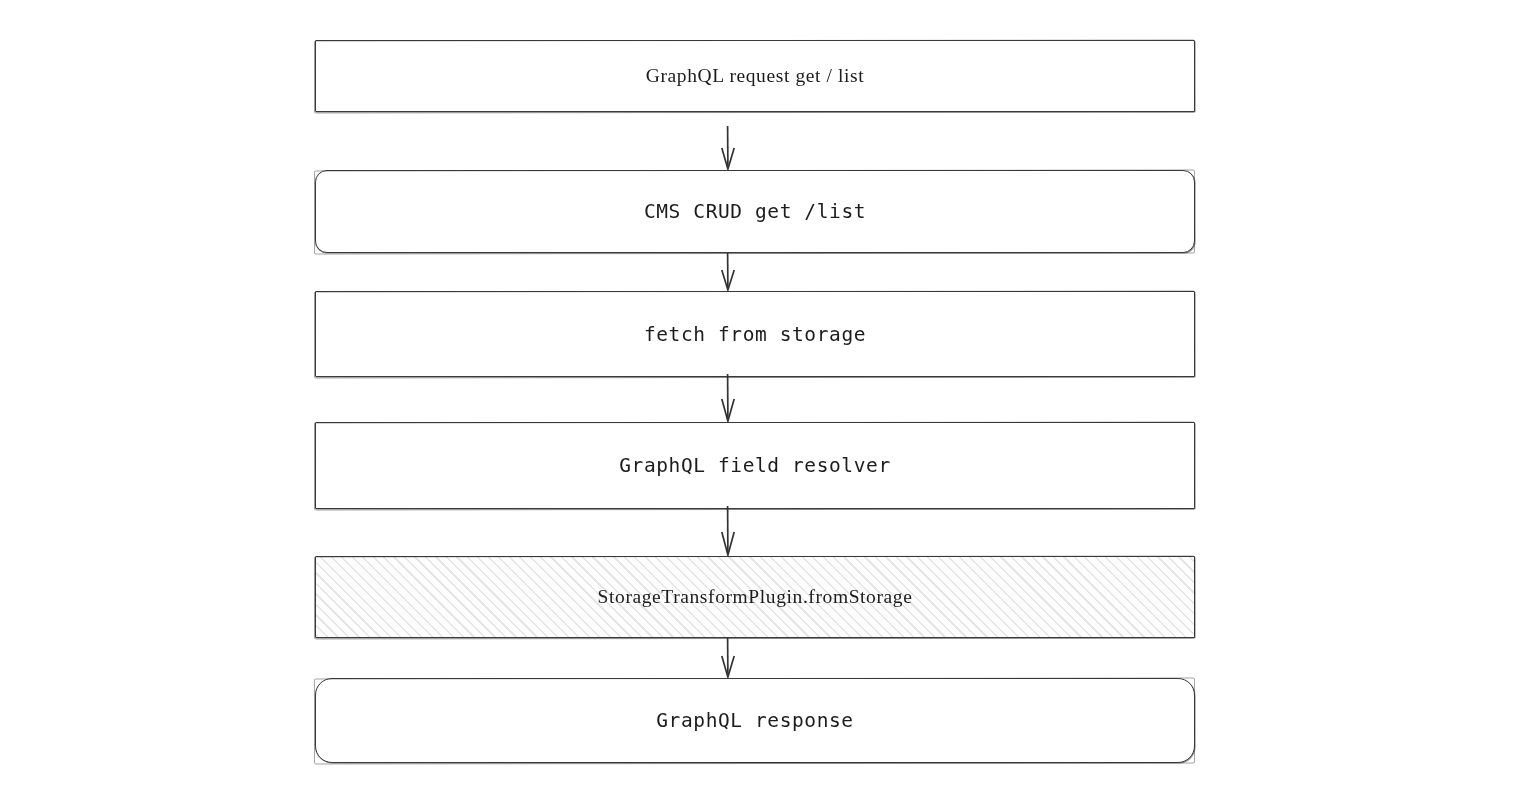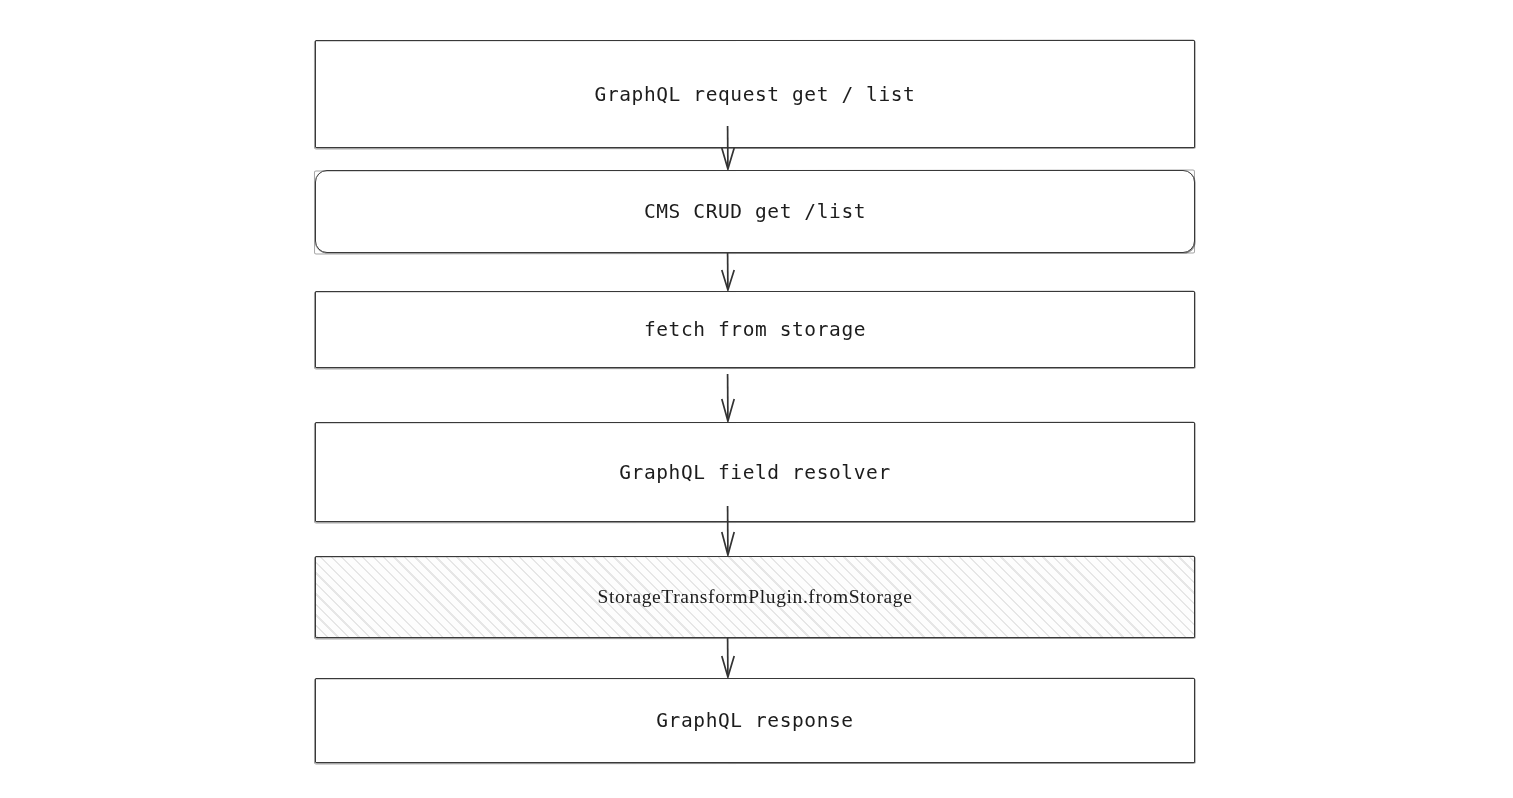--- a/index.html
+++ b/index.html
@@ -86,21 +86,21 @@
     stroke: #333333;
     fill: none;
     stroke-width: 1.7;
   }
 </style>
 </head>
 <body>
 
 <div id="diagram-canvas">
 
-  <div class="flow-node" style="top:40px; height:108px;">
+  <div class="flow-node" style="top:40px; height:72px;font-family:Liberation Serif, serif;">
     <span class="node-label">GraphQL request get / list</span>
   </div>
 
   <div class="flow-arrow" style="top:126px; height:44px;">
     <svg width="14" height="44" viewBox="0 0 14 44" aria-hidden="true">
       <line x1="6.6" y1="0" x2="6.9" y2="42"></line>
       <path d="M0.8 22 L6.9 43 L13.2 22"></path>
     </svg>
   </div>
 
@@ -108,32 +108,32 @@
     <span class="node-label">CMS CRUD get /list</span>
   </div>
 
   <div class="flow-arrow" style="top:253px; height:38px;">
     <svg width="14" height="38" viewBox="0 0 14 38" aria-hidden="true">
       <line x1="6.6" y1="0" x2="6.9" y2="36"></line>
       <path d="M0.8 17 L6.9 37 L13.2 17"></path>
     </svg>
   </div>
 
-  <div class="flow-node" style="top:291px; height:77px;">
+  <div class="flow-node" style="top:291px; height:86px;">
     <span class="node-label">fetch from storage</span>
   </div>
 
   <div class="flow-arrow" style="top:374px; height:48px;">
     <svg width="14" height="48" viewBox="0 0 14 48" aria-hidden="true">
       <line x1="6.6" y1="0" x2="6.9" y2="46"></line>
       <path d="M0.8 25 L6.9 47 L13.2 25"></path>
     </svg>
   </div>
 
-  <div class="flow-node" style="top:422px; height:100px;">
+  <div class="flow-node" style="top:422px; height:87px;">
     <span class="node-label">GraphQL field resolver</span>
   </div>
 
   <div class="flow-arrow" style="top:506px; height:50px;">
     <svg width="14" height="50" viewBox="0 0 14 50" aria-hidden="true">
       <line x1="6.6" y1="0" x2="6.9" y2="48"></line>
       <path d="M0.8 26 L6.9 49 L13.2 26"></path>
     </svg>
   </div>
 
@@ -141,17 +141,17 @@
     <span class="node-label">StorageTransformPlugin.fromStorage</span>
   </div>
 
   <div class="flow-arrow" style="top:638px; height:40px;">
     <svg width="14" height="40" viewBox="0 0 14 40" aria-hidden="true">
       <line x1="6.6" y1="0" x2="6.9" y2="38"></line>
       <path d="M0.8 18 L6.9 39 L13.2 18"></path>
     </svg>
   </div>
 
-  <div class="flow-node" style="top:678px; height:85px;">
+  <div class="flow-node" style="top:678px; height:85px;border-radius:17px;">
     <span class="node-label">GraphQL response</span>
   </div>
 
 </div>
 
 </body></html>

